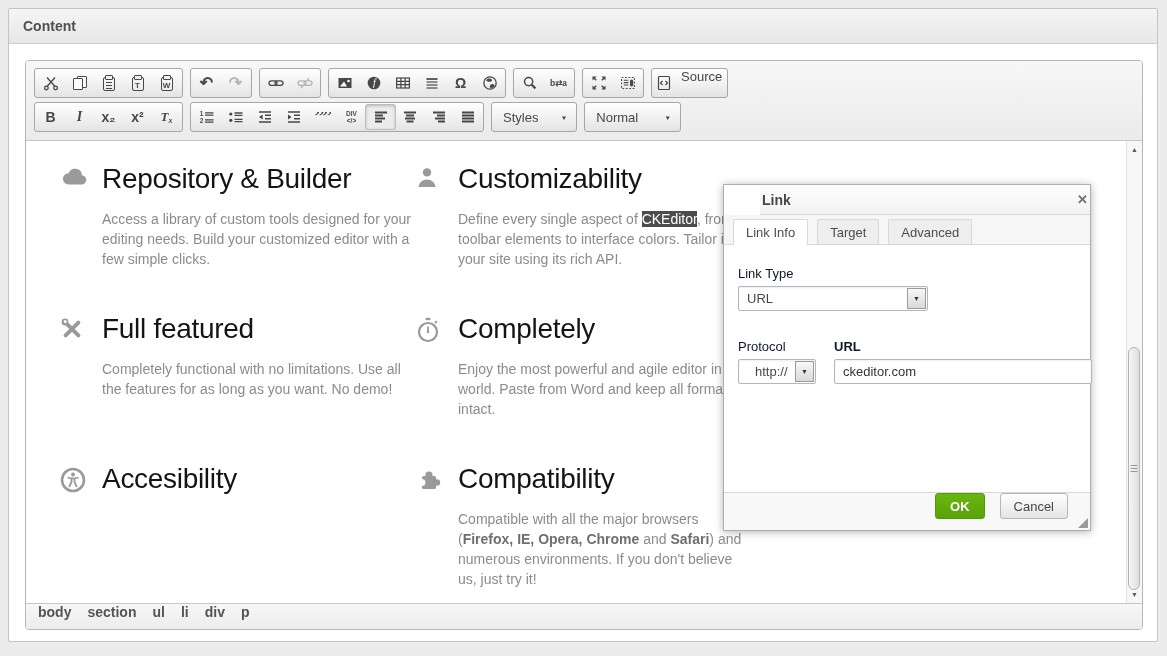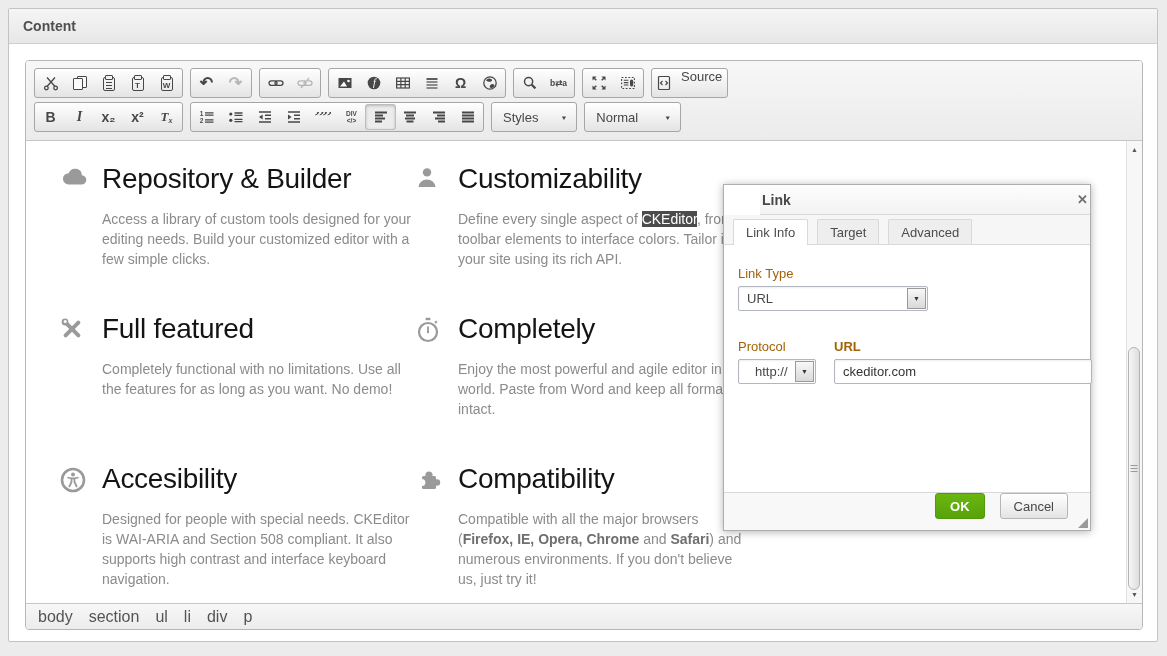--- a/index.html
+++ b/index.html
@@ -87,21 +87,21 @@
   .dlg-header { height:30px; display:flex; align-items:center; justify-content:space-between;
             padding:0 2px; background:linear-gradient(#fdfdfd,#f3f3f3); border-bottom:1px solid #d9d9d9;margin-left:36px; }
   .dlg-title { font-weight:bold; font-size:14px; color:#474747; }
   .dlg-close { font-size:13px; font-weight:bold; color:#707070; cursor:default; }
   .dlg-tabs { height:30px; background:#f6f6f6; border-bottom:1px solid #d9d9d9;
               display:flex; align-items:flex-end; padding-left:9px; gap:9px; }
   .tab { padding:5px 12px 4px; border:1px solid #d9d9d9; border-bottom:none; border-radius:2px 2px 0 0;
          background:#eeeeee; color:#4c4c4c; position:relative; }
   .tab.active { background:#fff; margin-bottom:-1px; padding-bottom:5px; }
   .dlg-body { padding:21px 14px 0; height:247px; }
-  .fld-label { display:block; font-size:13px; color:#a16207; margin-bottom:5px; }
+  .fld-label { display:block; font-size:13px; color:#0f172a; margin-bottom:5px; }
   .fld-label.req { font-weight:bold; }
   .selectbox { display:flex; align-items:center; justify-content:space-between; height:25px;
                border:1px solid #b2b7bd; border-radius:2px; background:#fff; padding-left:8px;
                box-shadow:inset 0 1px 2px rgba(0,0,0,.07); }
   .selectbox .sbtn { width:19px; height:21px; margin-right:1px; border:1px solid #9a9a9a;
                background:linear-gradient(#f8f8f8,#d9d9d9); display:flex; align-items:center;
                justify-content:center; font-size:7px; color:#333; }
   .w-linktype { width:190px; } .w-proto { width:78px;padding-left:16px; }
   .row2 { display:flex; margin-top:28px; }
   .urlcol { margin-left:18px; }
@@ -112,22 +112,22 @@
                 display:flex; align-items:flex-start; justify-content:flex-end; gap:15px; padding-right:22px; position:relative; }
   .btn { height:26px; padding:0 13px; border-radius:3px; font-size:13px; font-weight:bold;
          display:flex; align-items:center; cursor:default; }
   .btn.ok { background:linear-gradient(#6ab60f,#57a30a); border:1px solid #519a0c; color:#fff; padding:0 14px; }
   .btn.cancel { background:linear-gradient(#ffffff,#e4e4e4); border:1px solid #b6b6b6; color:#474747; font-weight:normal; }
   .resize-handle { position:absolute; right:2px; bottom:2px; width:0; height:0;
                    border-left:10px solid transparent; border-bottom:10px solid #9a9a9a; }
 
   
   .statusbar { height:26px; border-top:1px solid #c6c6c6; background:linear-gradient(#f7f7f7,#ececec);
-               display:flex; align-items:center; gap:16px; padding-left:12px;
-               font-size:16px; font-weight:normal; color:#545454; }
+               display:flex; gap:16px; padding-left:12px;
+               font-size:14px; font-weight:bold; color:#545454; }
   .statusbar span { cursor:default; }
 </style>
 </head>
 <body>
 
 <div class="panel">
   <div class="panel-header">Content</div>
 
   <div class="editor">
 
@@ -402,21 +402,20 @@
         <div class="sec">
           <span class="sec-icon">
             <svg width="26" height="26" viewBox="0 0 26 26" fill="none" stroke="#9a9a9a">
                 <circle cx="13" cy="13" r="11" stroke-width="2.6"></circle>
                 <circle cx="13" cy="7.6" r="2" fill="#9a9a9a" stroke="none"></circle>
                 <path d="M7.5 10.5l4 1v3.5l-2.4 5M18.5 10.5l-4 1v3.5l2.4 5" stroke-width="1.8"></path>
                 <path d="M11.5 11.5h3" stroke-width="1.8"></path>
               </svg>
           </span>
           <h2>Accesibility</h2>
-          <p><span>Designed for people with special needs. CKEditor is WAI-ARIA and Section 508 compliant. It also supports high contrast and interface keyboard navigation.</span></p>
         </div>
 
         <div class="sec">
           <span class="sec-icon">
             <svg width="26" height="26" viewBox="0 0 26 26">
                 <g fill="#9a9a9a">
                   <rect x="6" y="9" width="14" height="13" rx="1.5"></rect>
                   <circle cx="13" cy="8" r="3.6"></circle>
                   <circle cx="5.8" cy="15.5" r="3.6" fill="#fff"></circle>
                   <circle cx="21" cy="15.5" r="3.2"></circle>

